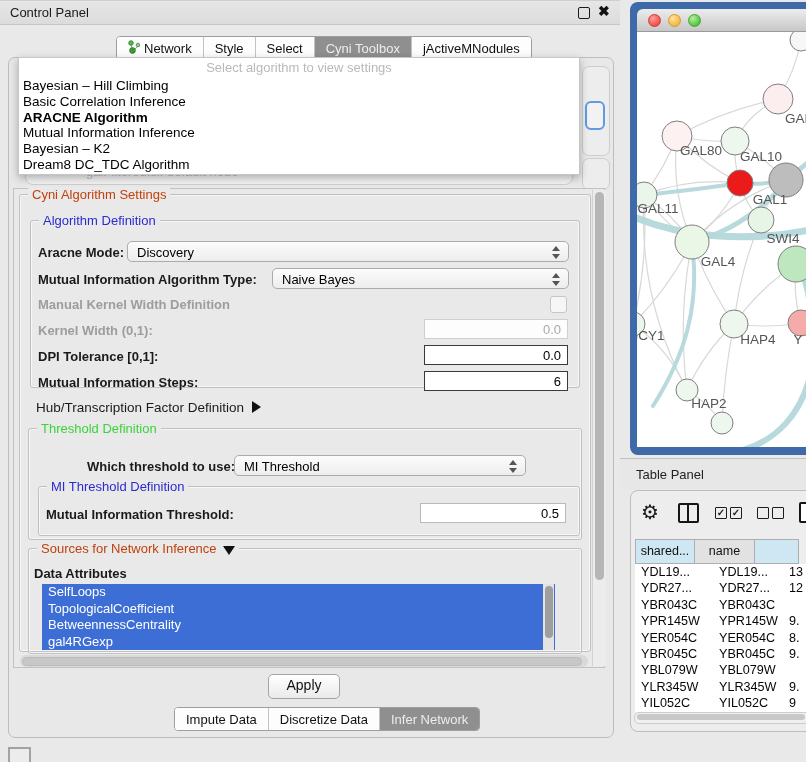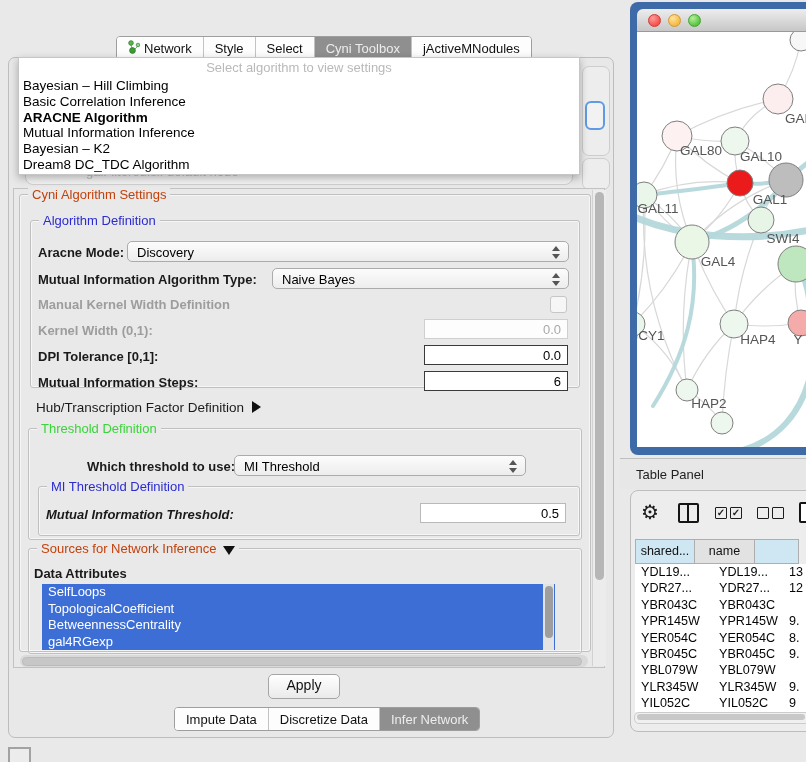--- a/index.html
+++ b/index.html
@@ -102,20 +102,25 @@
   .tr{display:flex;height:16.4px;}
   .td{box-sizing:border-box;font-size:12.6px;line-height:16.4px;padding-left:6px;color:#050505;white-space:nowrap;overflow:hidden;}
   #tbl-hscroll{position:absolute;left:3px;top:221px;width:178px;height:10px;background:#f0f0f0;border:1px solid #cdcdcd;border-radius:5px;}
   #tbl-hscroll .thumb{position:absolute;left:2px;top:1px;width:168px;height:6px;background:#c8c8c8;border-radius:4px;}
 </style>
 </head>
 <body>
 
 <div id="root">
 
+  <div class="abs" id="cp-titlebar">
+    <span id="cp-title">Control Panel</span>
+    <span id="cp-float"></span>
+    <span id="cp-close">✖</span>
+  </div>
 
   <div class="abs" id="cp-body"></div>
 
   <div class="abs tabbar" id="tab-row">
       <div class="tab">
         <span><svg width="12" height="14" viewBox="0 0 12 14">
             <path d="M3 5 L4 8 M6 10 L10 6" stroke="#9a9a9a" stroke-width="1" fill="none"></path>
             <circle cx="3" cy="3" r="2.3" fill="#57b847" stroke="#2e7d32" stroke-width="0.8"></circle>
             <circle cx="4.5" cy="10.5" r="2.9" fill="#3f9a34" stroke="#2e7d32" stroke-width="0.8"></circle>
             <circle cx="10" cy="5" r="1.8" fill="#8fd383" stroke="#2e7d32" stroke-width="0.7"></circle>
@@ -201,21 +206,21 @@
   <div class="abs combo" style="left:234px;top:455px;width:292px;">
     <span>MI Threshold</span>
     <span class="arrows">
         <i class="up"></i>
         <i class="dn"></i>
       </span>
   </div>
   <div class="abs groupbox" style="left:38px;top:486px;width:540px;height:48px;">
     <span class="gb-title t-blue">MI Threshold Definition</span>
   </div>
-  <span class="abs lbl" style="left:46px;top:507px;font-style:italic;">Mutual Information Threshold:</span>
+  <span class="abs lbl" style="left:46px;top:507px;">Mutual Information Threshold:</span>
   <div class="abs field" style="left:420px;top:503px;width:146px;">0.5</div>
 
   <div class="abs groupbox" style="left:28px;top:548px;width:552px;height:104px;">
     <span class="gb-title t-black"><span>Sources for Network Inference</span><span class="tri-down"></span></span>
   </div>
   <span class="abs lbl" style="left:34px;top:566px;">Data Attributes</span>
   <div id="attr-list">
       <div class="attr-item">SelfLoops</div>
       <div class="attr-item">TopologicalCoefficient</div>
       <div class="attr-item">BetweennessCentrality</div>

